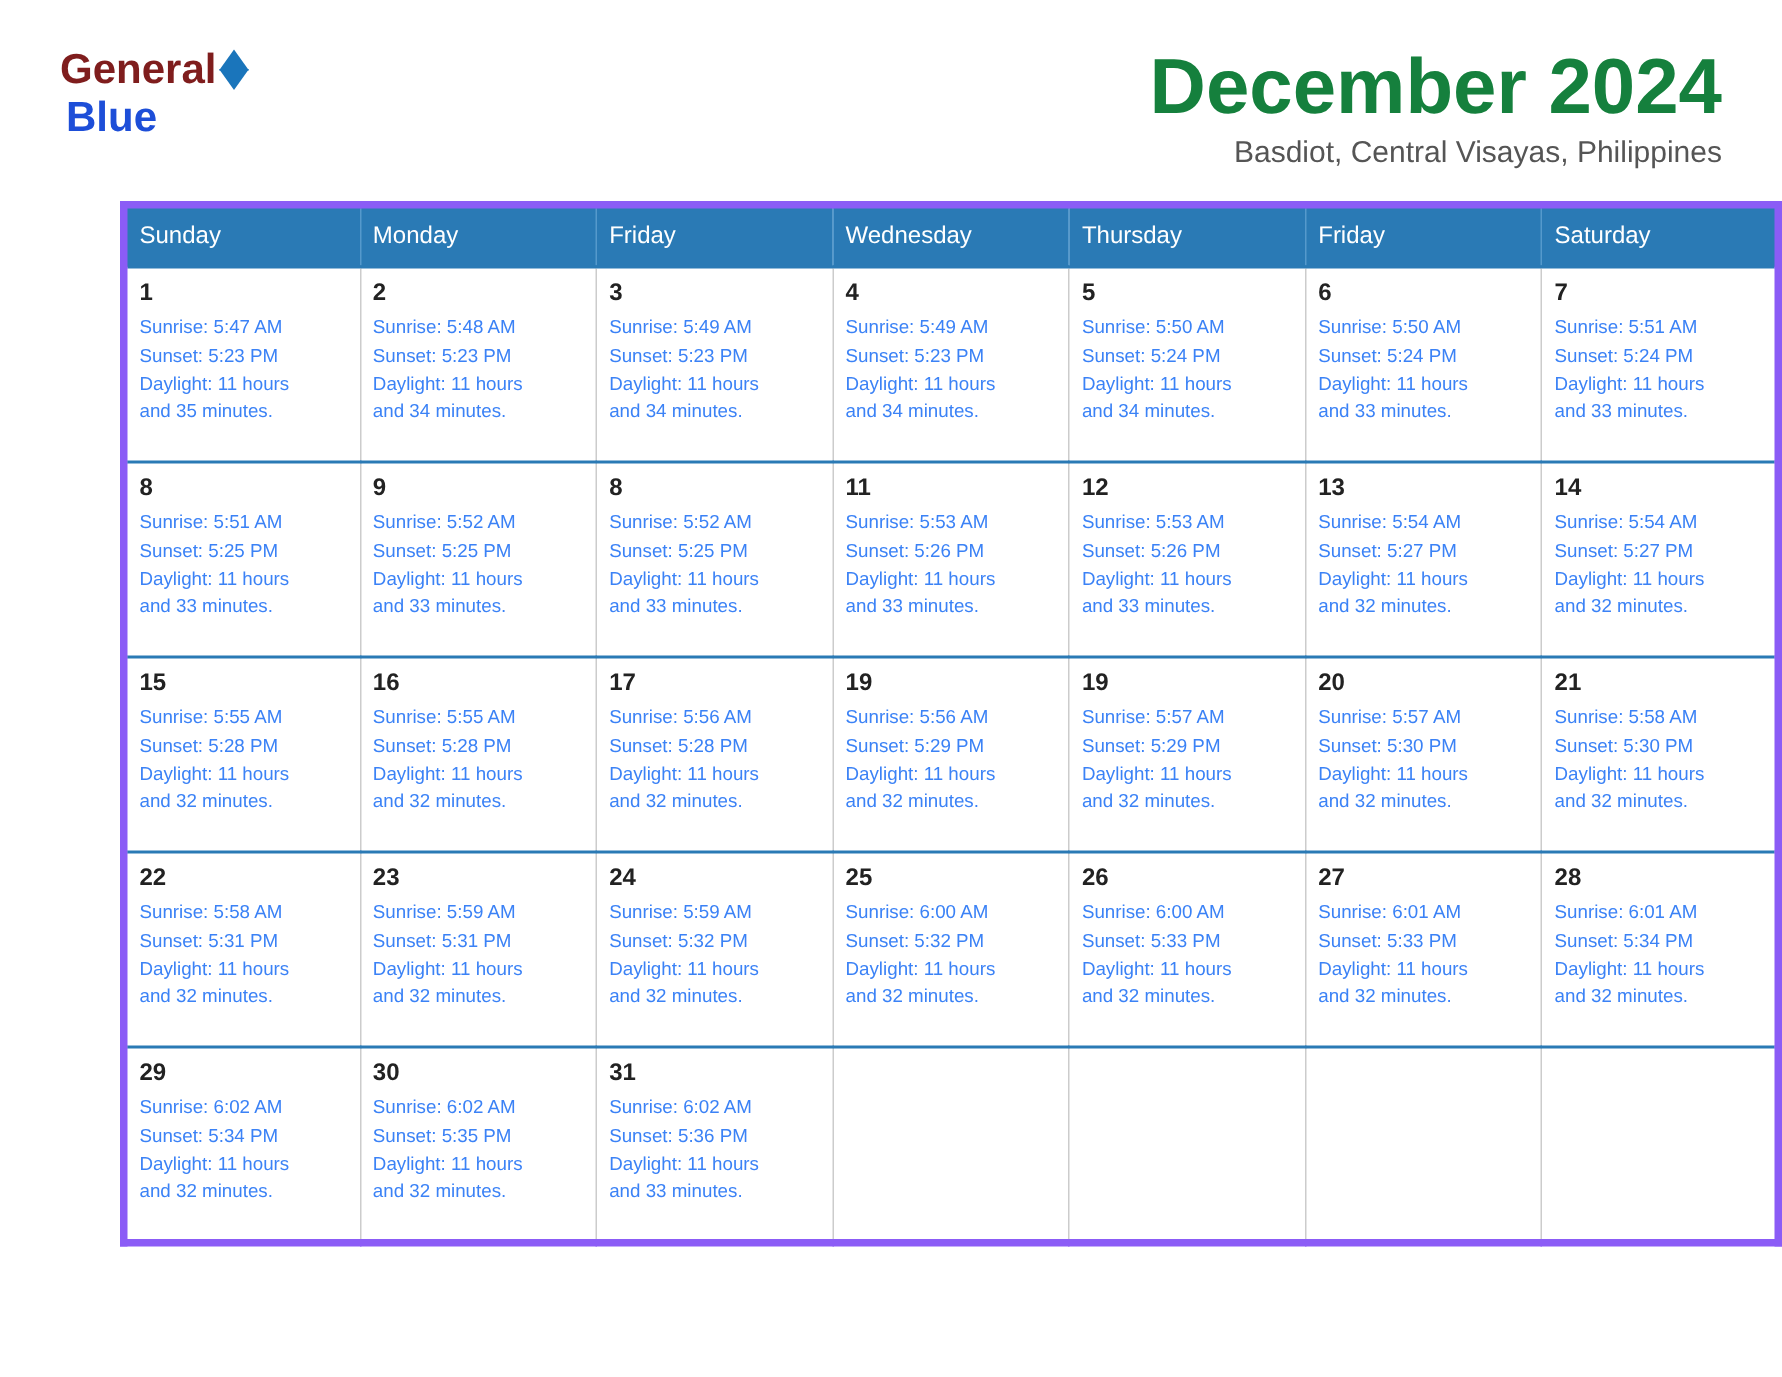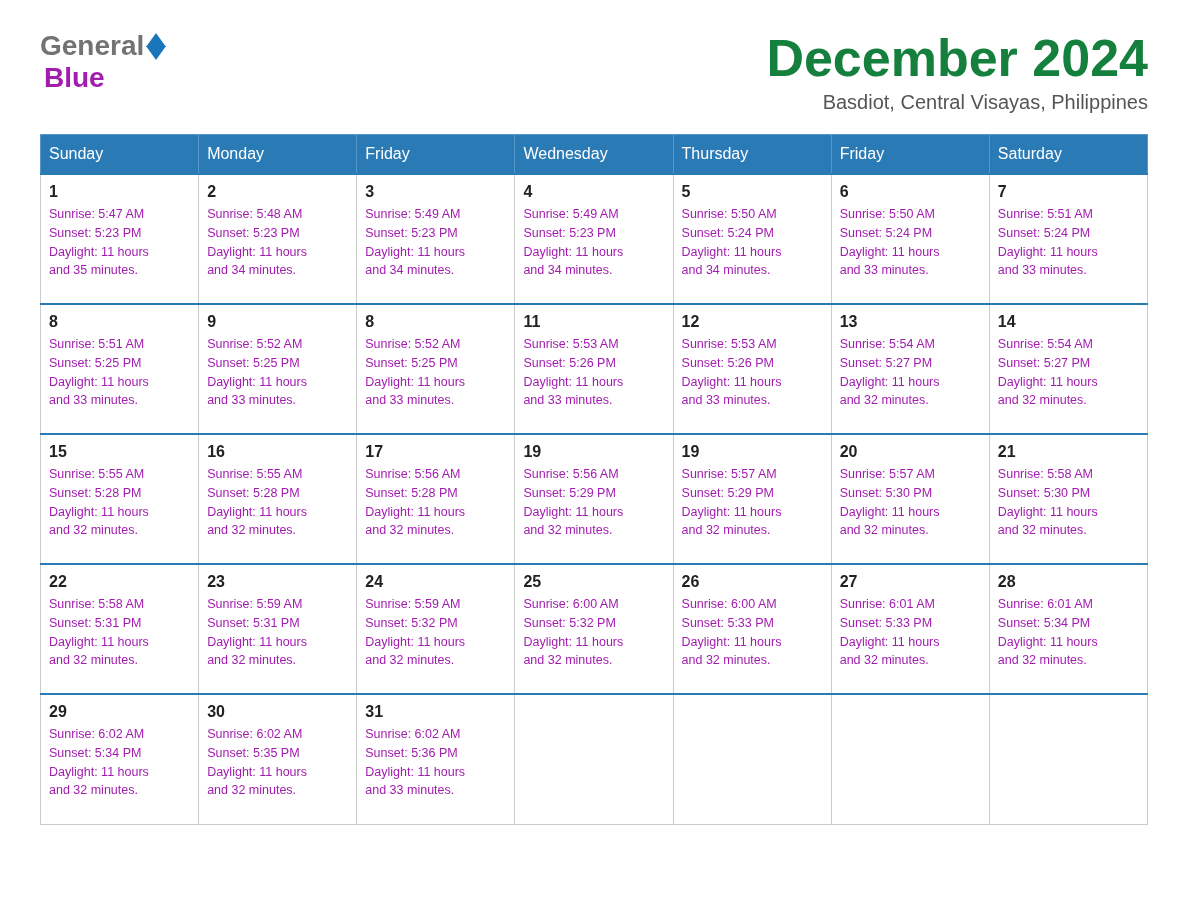--- a/index.html
+++ b/index.html
@@ -16,45 +16,46 @@
       align-items: flex-start;
       margin-bottom: 20px;
     }
     .logo {
       display: flex;
       align-items: center;
     }
     .logo-text-general {
       font-size: 28px;
       font-weight: bold;
-      color: #737373;
+      color: #7f1d1d;
     }
     .logo-text-blue {
       font-size: 28px;
       font-weight: bold;
-      color: #a21caf;
+      color: #1d4ed8;
     }
     .title-section {
       text-align: right;
     }
     .month-title {
       font-size: 52px;
       font-weight: bold;
       color: #15803d;
       line-height: 1.1;
     }
     .subtitle {
       font-size: 20px;
       color: #555;
       margin-top: 4px;
     }
     .calendar {
       width: 100%;
       border-collapse: collapse;
-      border: 1px solid #8b5cf6;
+      border: 5px solid #8b5cf6;
+      margin-left: 40px;
     }
     .calendar th {
       background-color: #2a7ab5;
       color: #fff;
       font-size: 16px;
       padding: 10px 8px;
       text-align: left;
       border: 1px solid #5599cc;
       font-weight: normal;
     }
@@ -70,21 +71,21 @@
     }
     .day-number {
       font-size: 16px;
       font-weight: bold;
       color: #222;
       margin-bottom: 4px;
       display: block;
     }
     .day-info {
       font-size: 12.5px;
-      color: #a21caf;
+      color: #3b82f6;
       line-height: 1.5;
     }
     .calendar tr {
       border-bottom: 2px solid #2a7ab5;
     }
     .calendar tbody tr:last-child {
       border-bottom: 1px solid #ccc;
     }
     .empty-cell {
       background: #fff;

